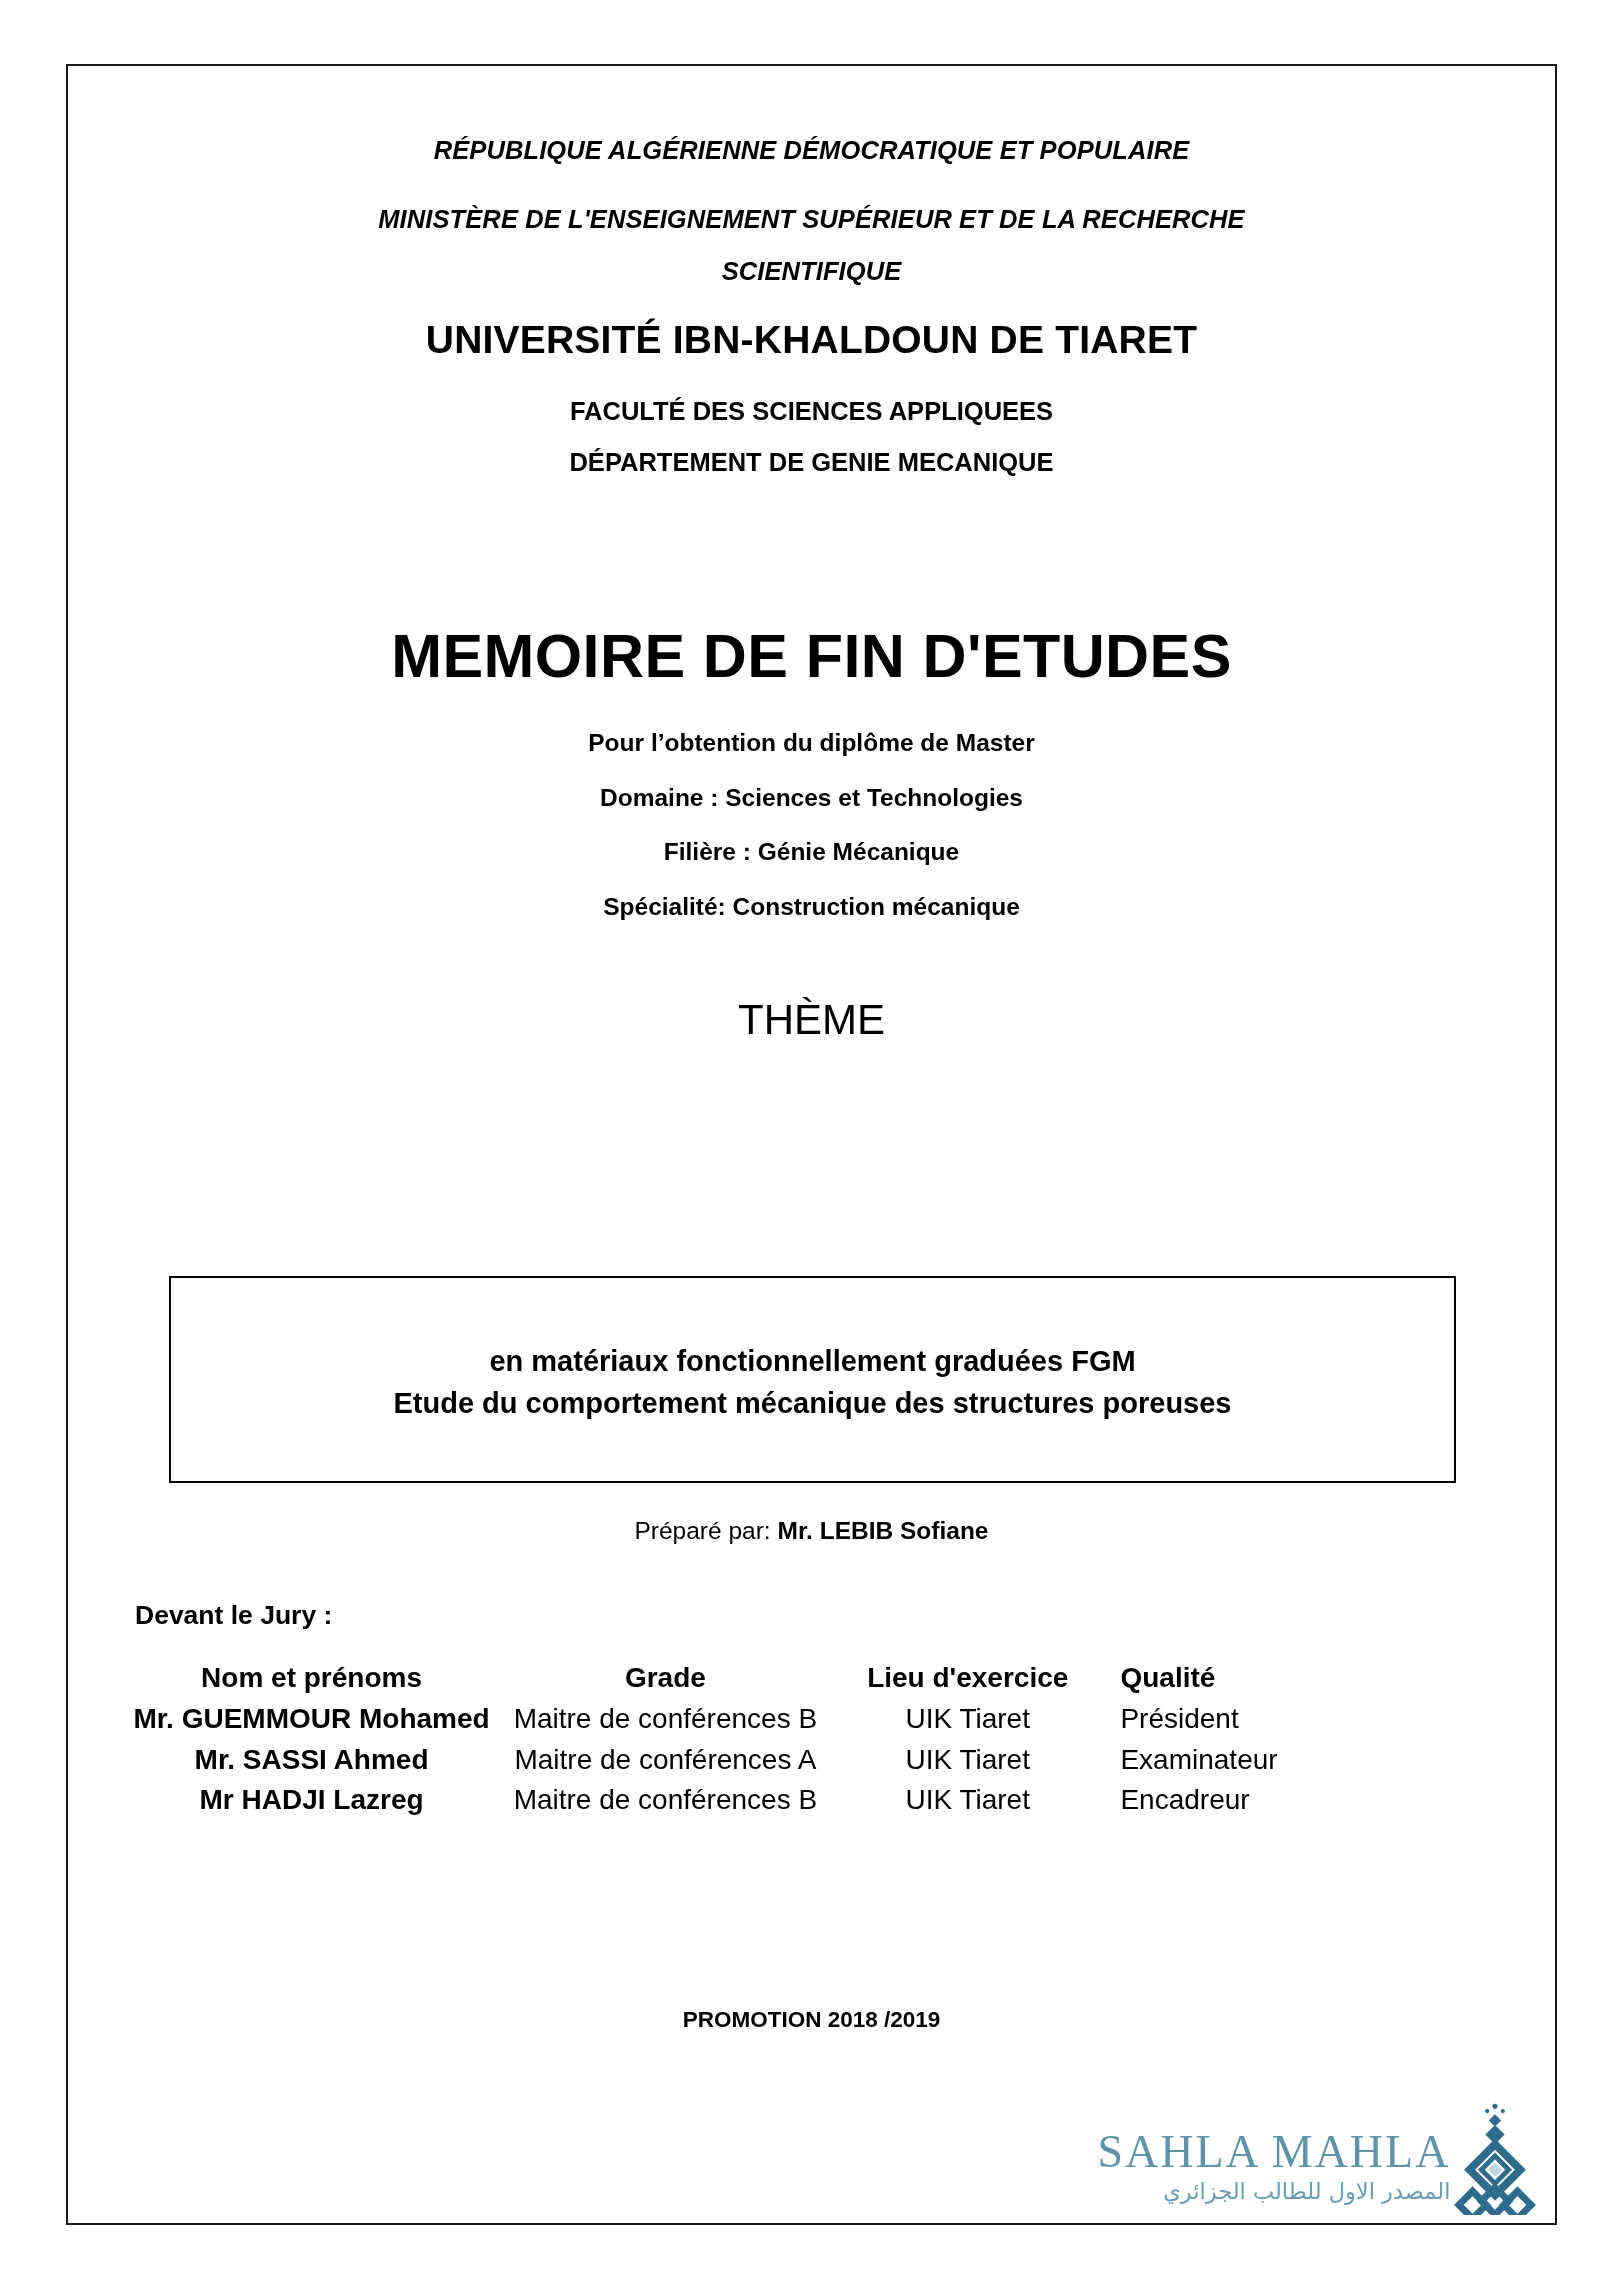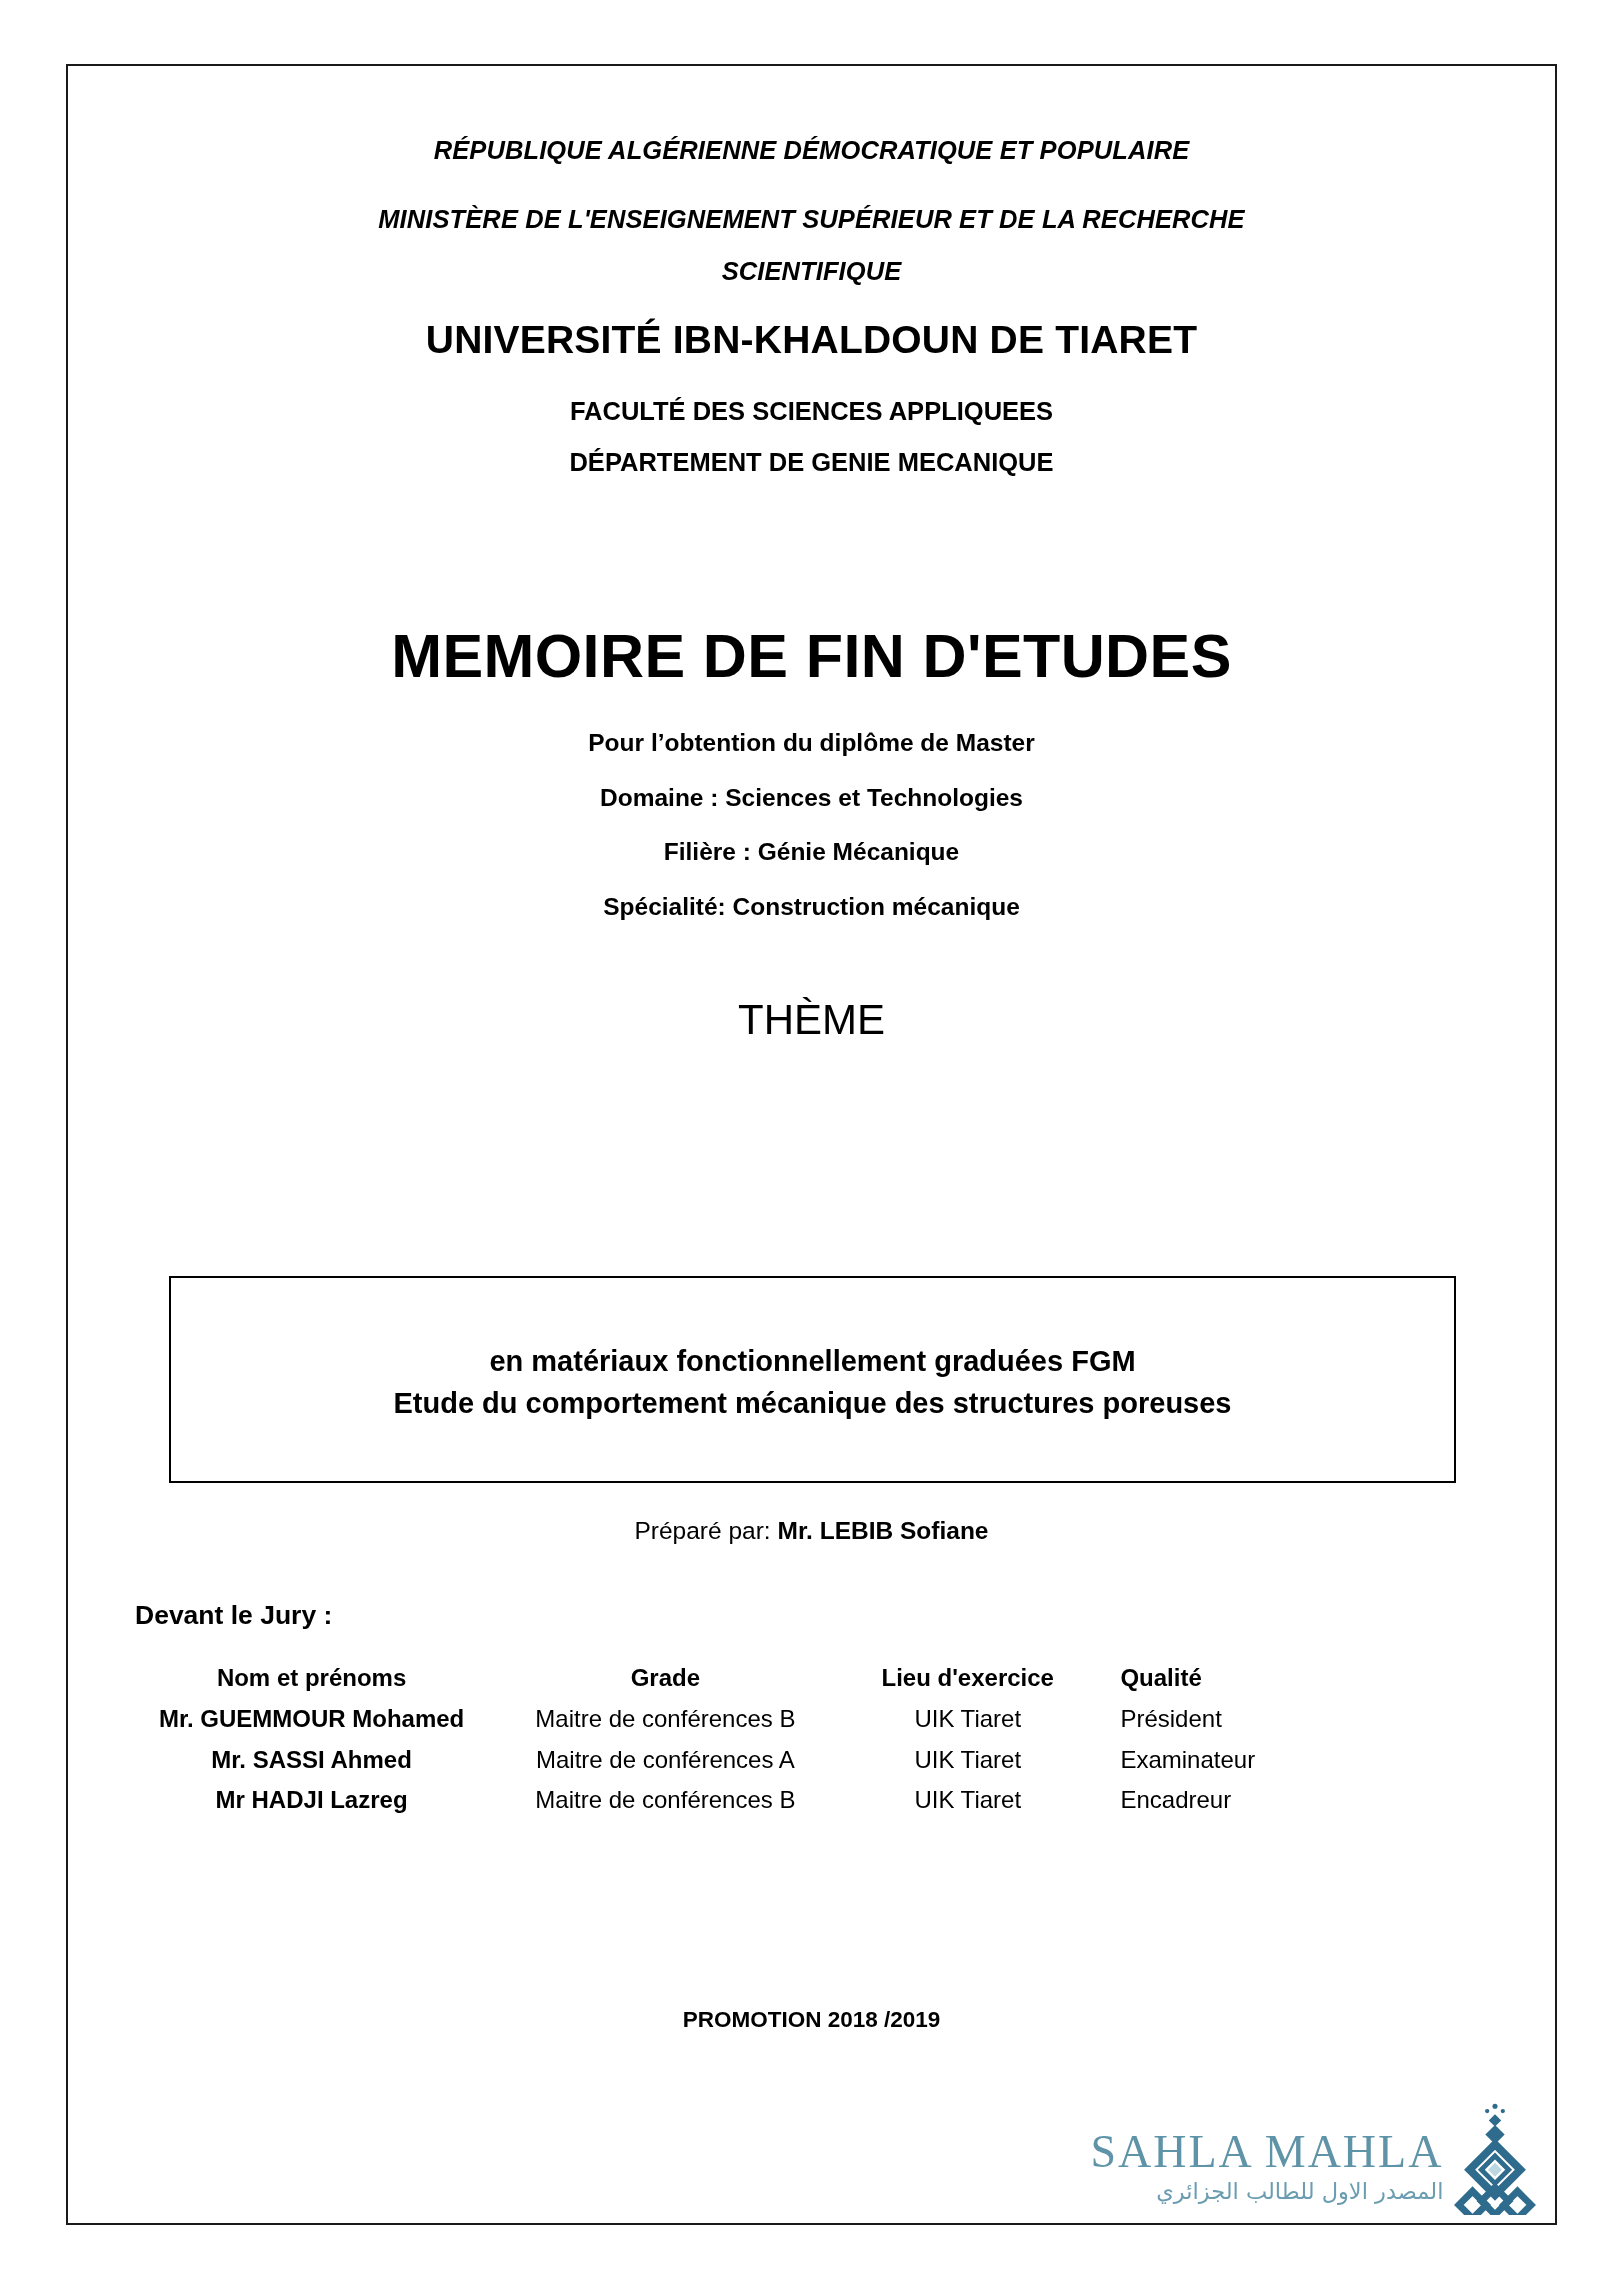--- a/index.html
+++ b/index.html
@@ -144,21 +144,21 @@
   #jury-table {
     position: absolute;
     left: 57px;
     top: 1596px;
     width: 1304px;
     border-collapse: collapse;
     table-layout: fixed;
   }
   #jury-table th,
   #jury-table td {
-    font-size: 24px;
+    font-size: 28px;
     padding: 0;
     height: 32px;
     vertical-align: middle;
     text-align: center;
     font-weight: normal;
   }
   #jury-table thead th { font-weight: bold; }
   #jury-table tbody tr { height: 32px; }
   #jury-table tbody td:first-child { font-weight: bold; }
   #jury-table td.col-qualite,
@@ -181,21 +181,21 @@
     font-size: 22.5px;
   }
 
   
   #watermark {
     position: absolute;
     right: 17.6px;
     bottom: 7.8px;
     display: flex;
     align-items: flex-end;
-    gap: 10px;
+    gap: 3px;
   }
   #watermark-text-block {
     text-align: right;
     padding-bottom: 9.8px;
   }
   #watermark-title {
     font-family: "Liberation Serif", serif;
     font-size: 46px;
     letter-spacing: 2px;
     color: #5e93a8;

